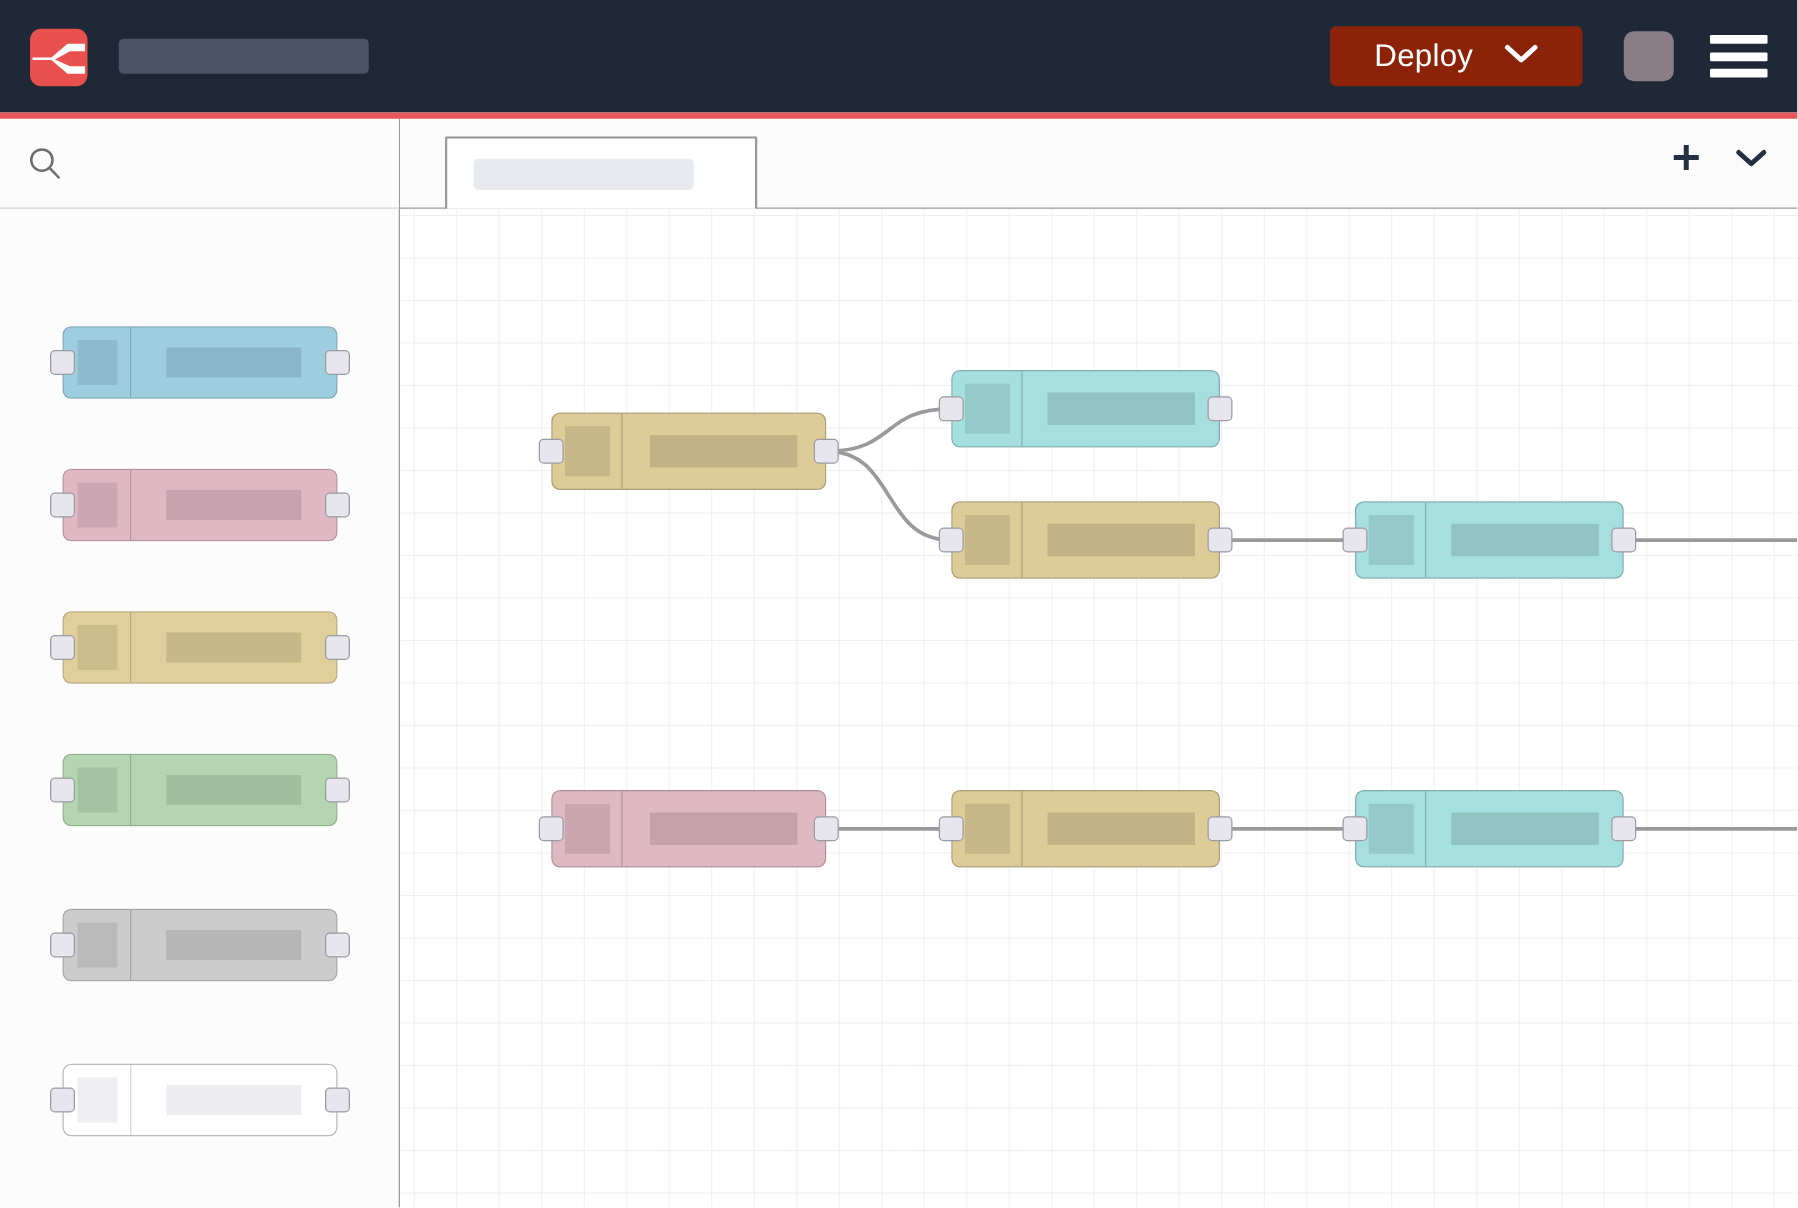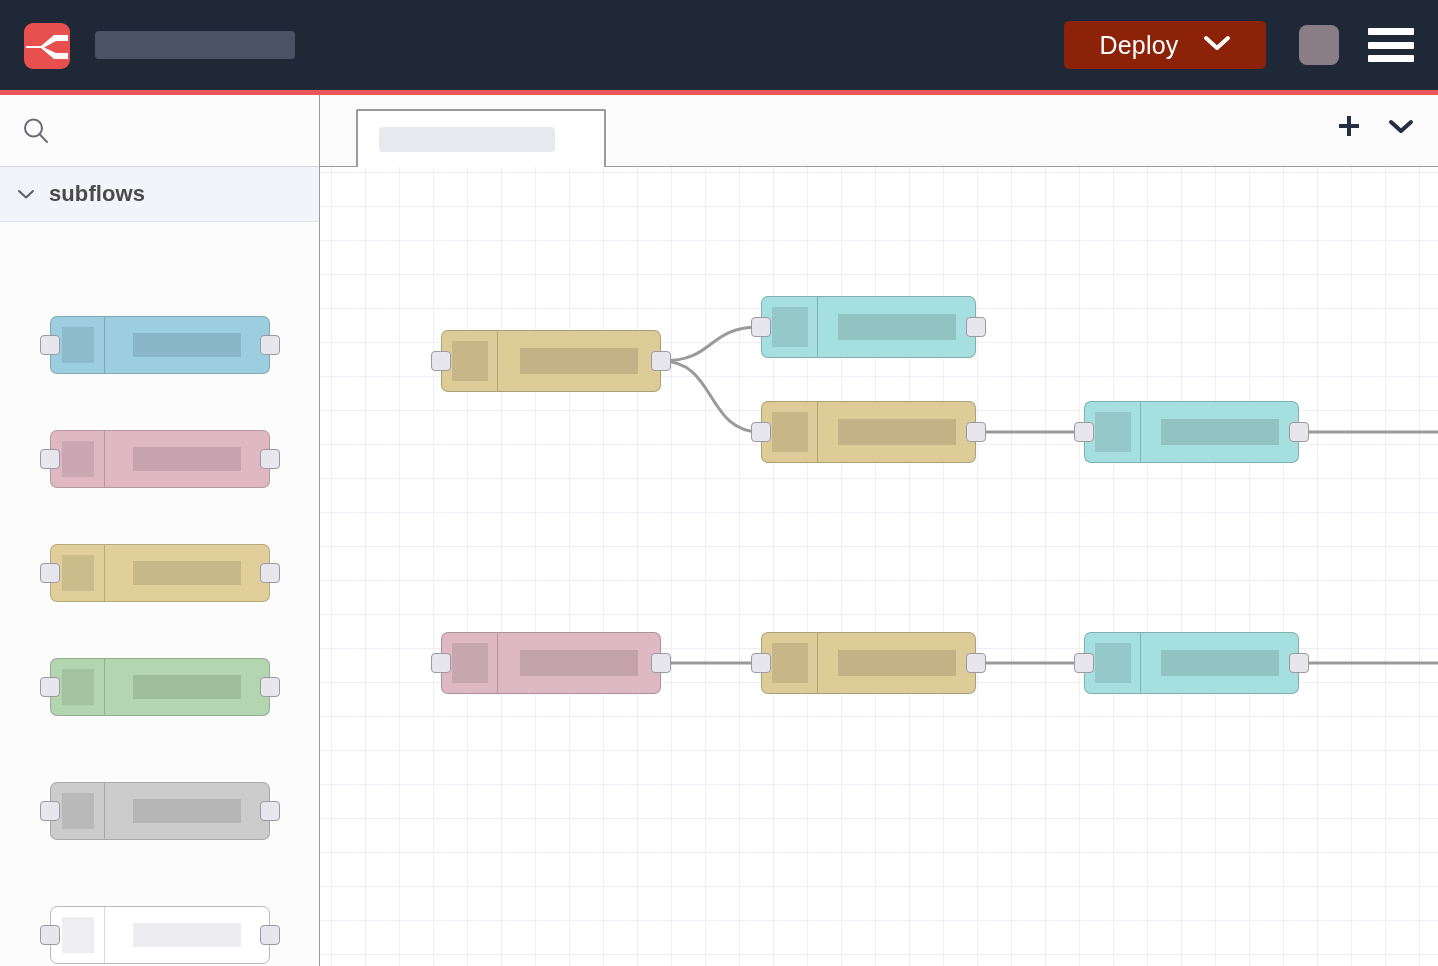--- a/index.html
+++ b/index.html
@@ -341,28 +341,20 @@
     <div class="palette-search">
       <div class="search-icon-wrap">
         <svg width="28" height="28" viewBox="0 0 28 28">
           <circle cx="11.5" cy="11" r="8.5" fill="none" stroke="#6c6c74" stroke-width="2"></circle>
           <line x1="17.8" y1="17.5" x2="25" y2="25" stroke="#6c6c74" stroke-width="2" stroke-linecap="round"></line>
         </svg>
       </div>
 
     </div>
 
-    <div class="palette-category">
-      <span class="cat-chevron">
-        <svg width="20" height="14" viewBox="0 0 20 14">
-          <path d="M3 4 L10 10.5 L17 4" fill="none" stroke="#5c5c66" stroke-width="2" stroke-linecap="round" stroke-linejoin="round"></path>
-        </svg>
-      </span>
-      <span class="cat-label">subflows</span>
-    </div>
 
     <div class="palette-list" id="palette-list">
         <div class="palette-node" style="top: 94px; background: rgb(156, 206, 224);">
           <div class="port in"></div>
           <div class="pn-iconbox">
             <div class="pn-icon"></div>
           </div>
           <div class="pn-body">
             <div class="pn-label-ph"></div>
           </div>

